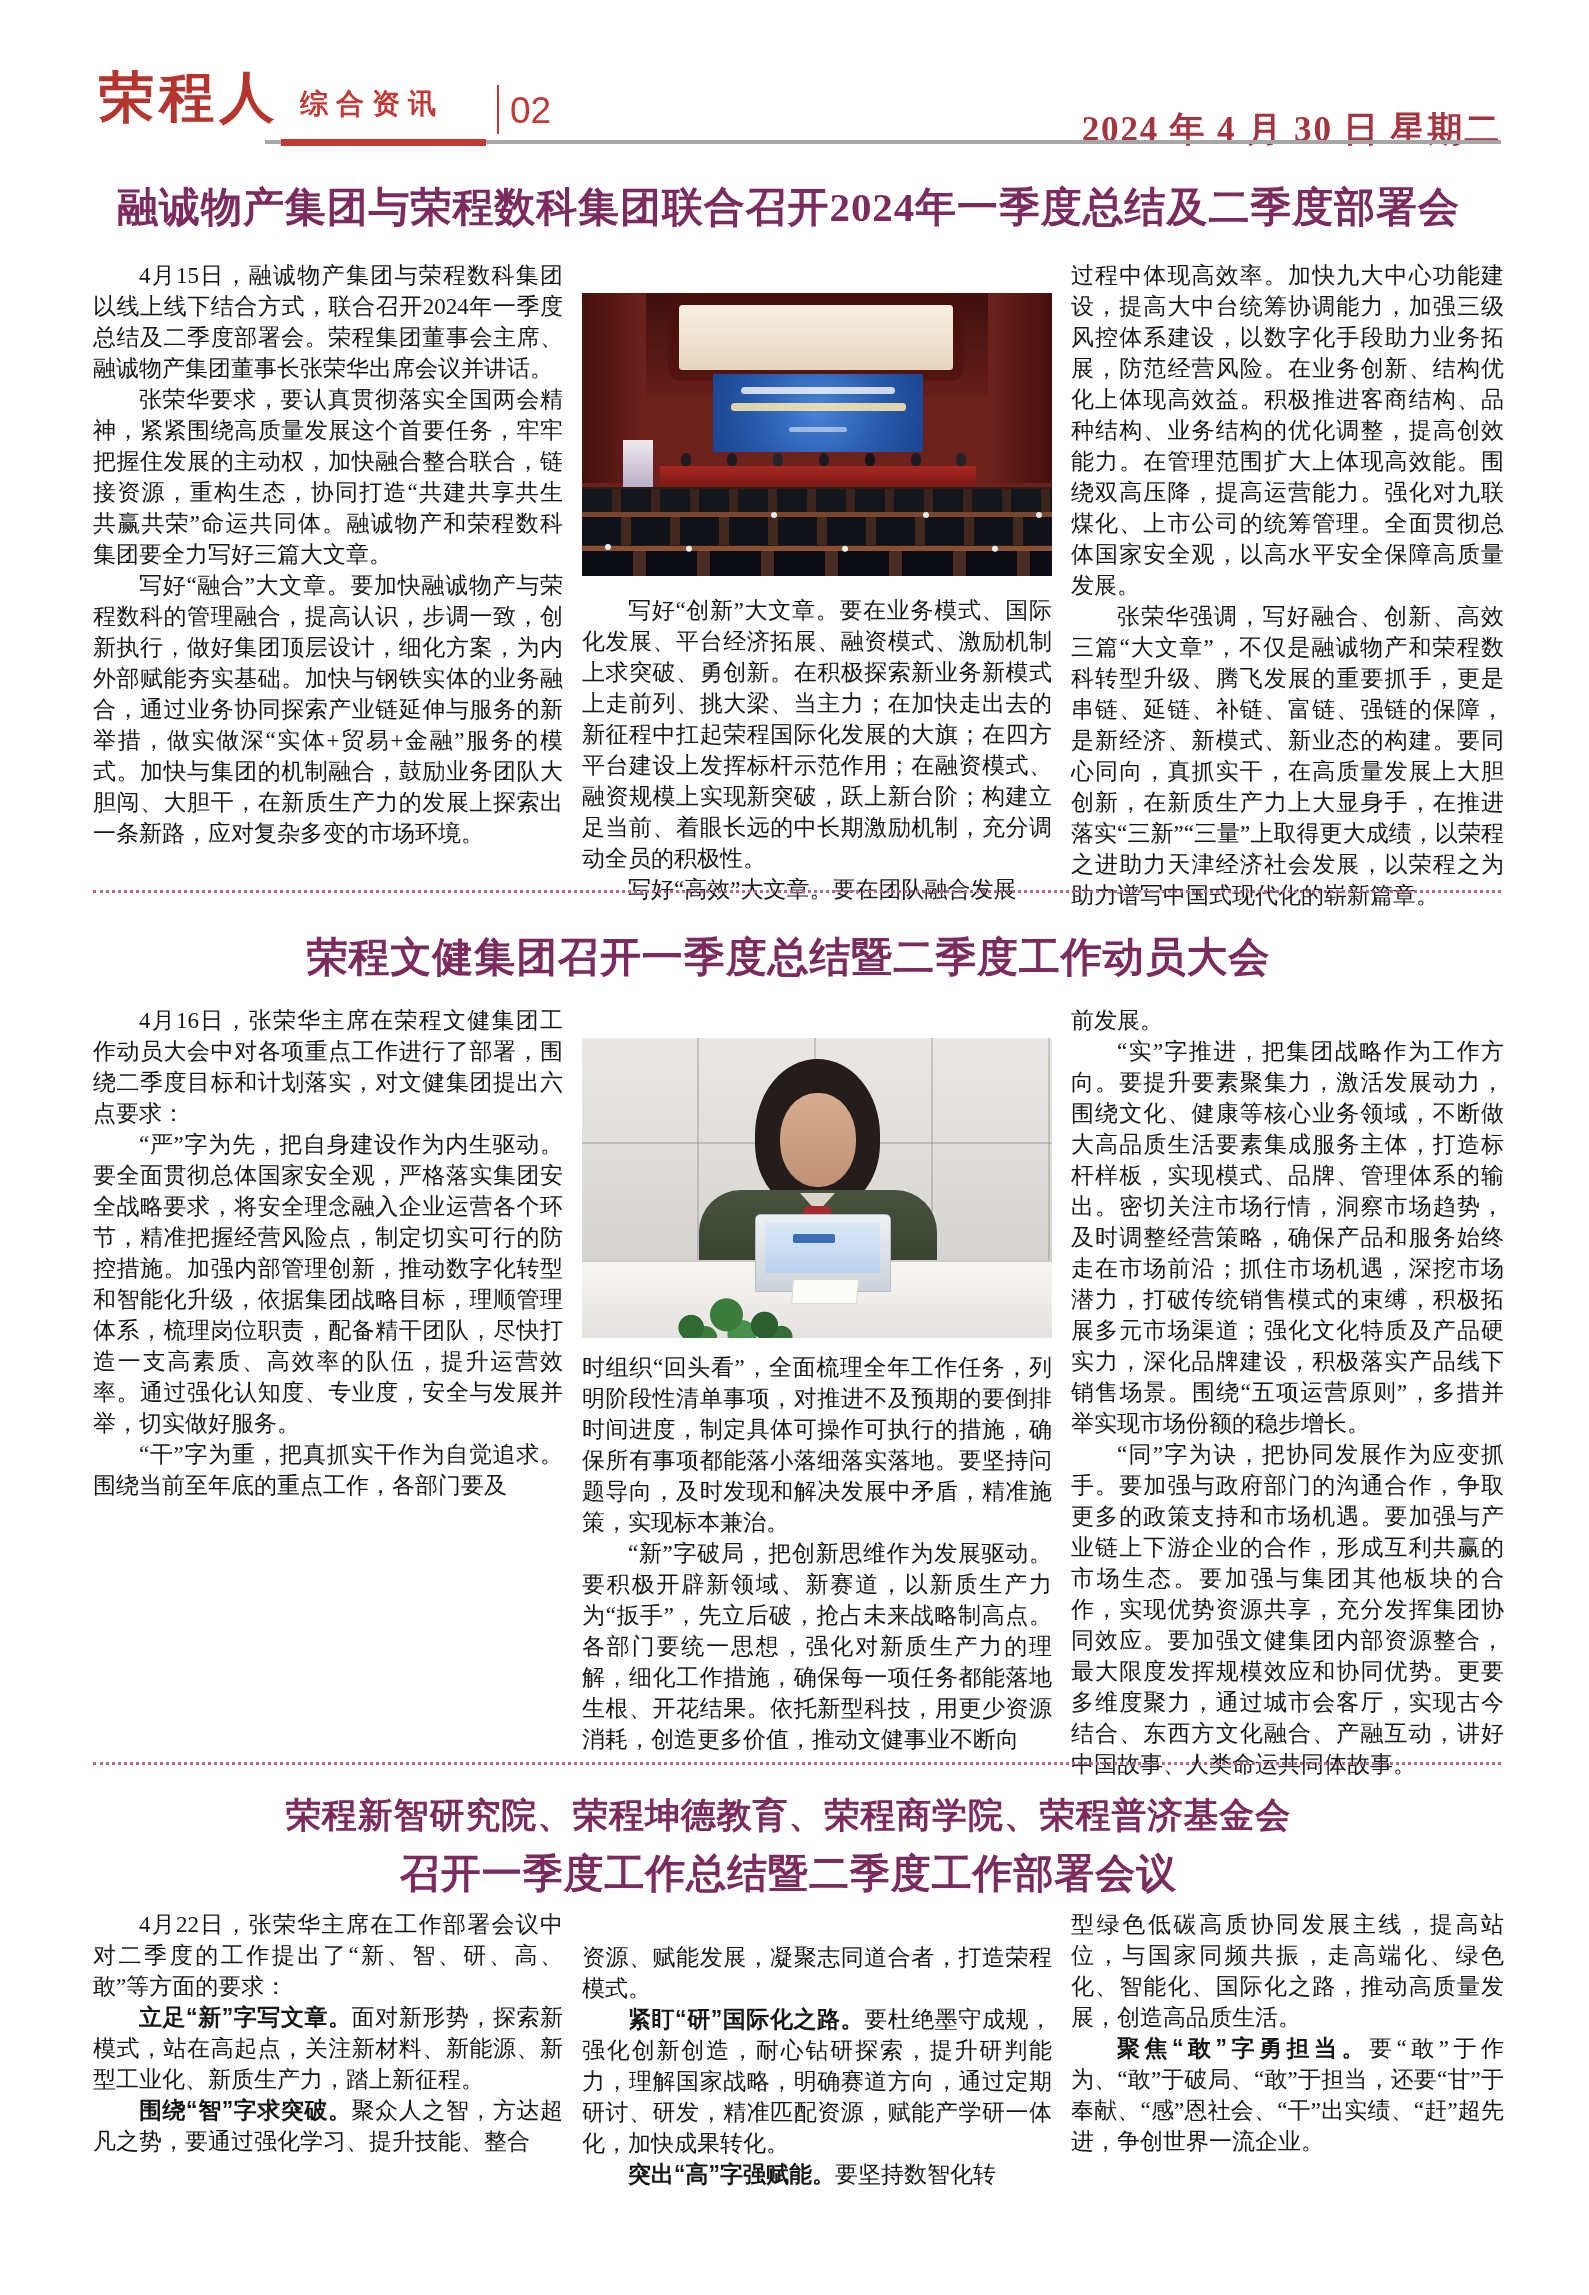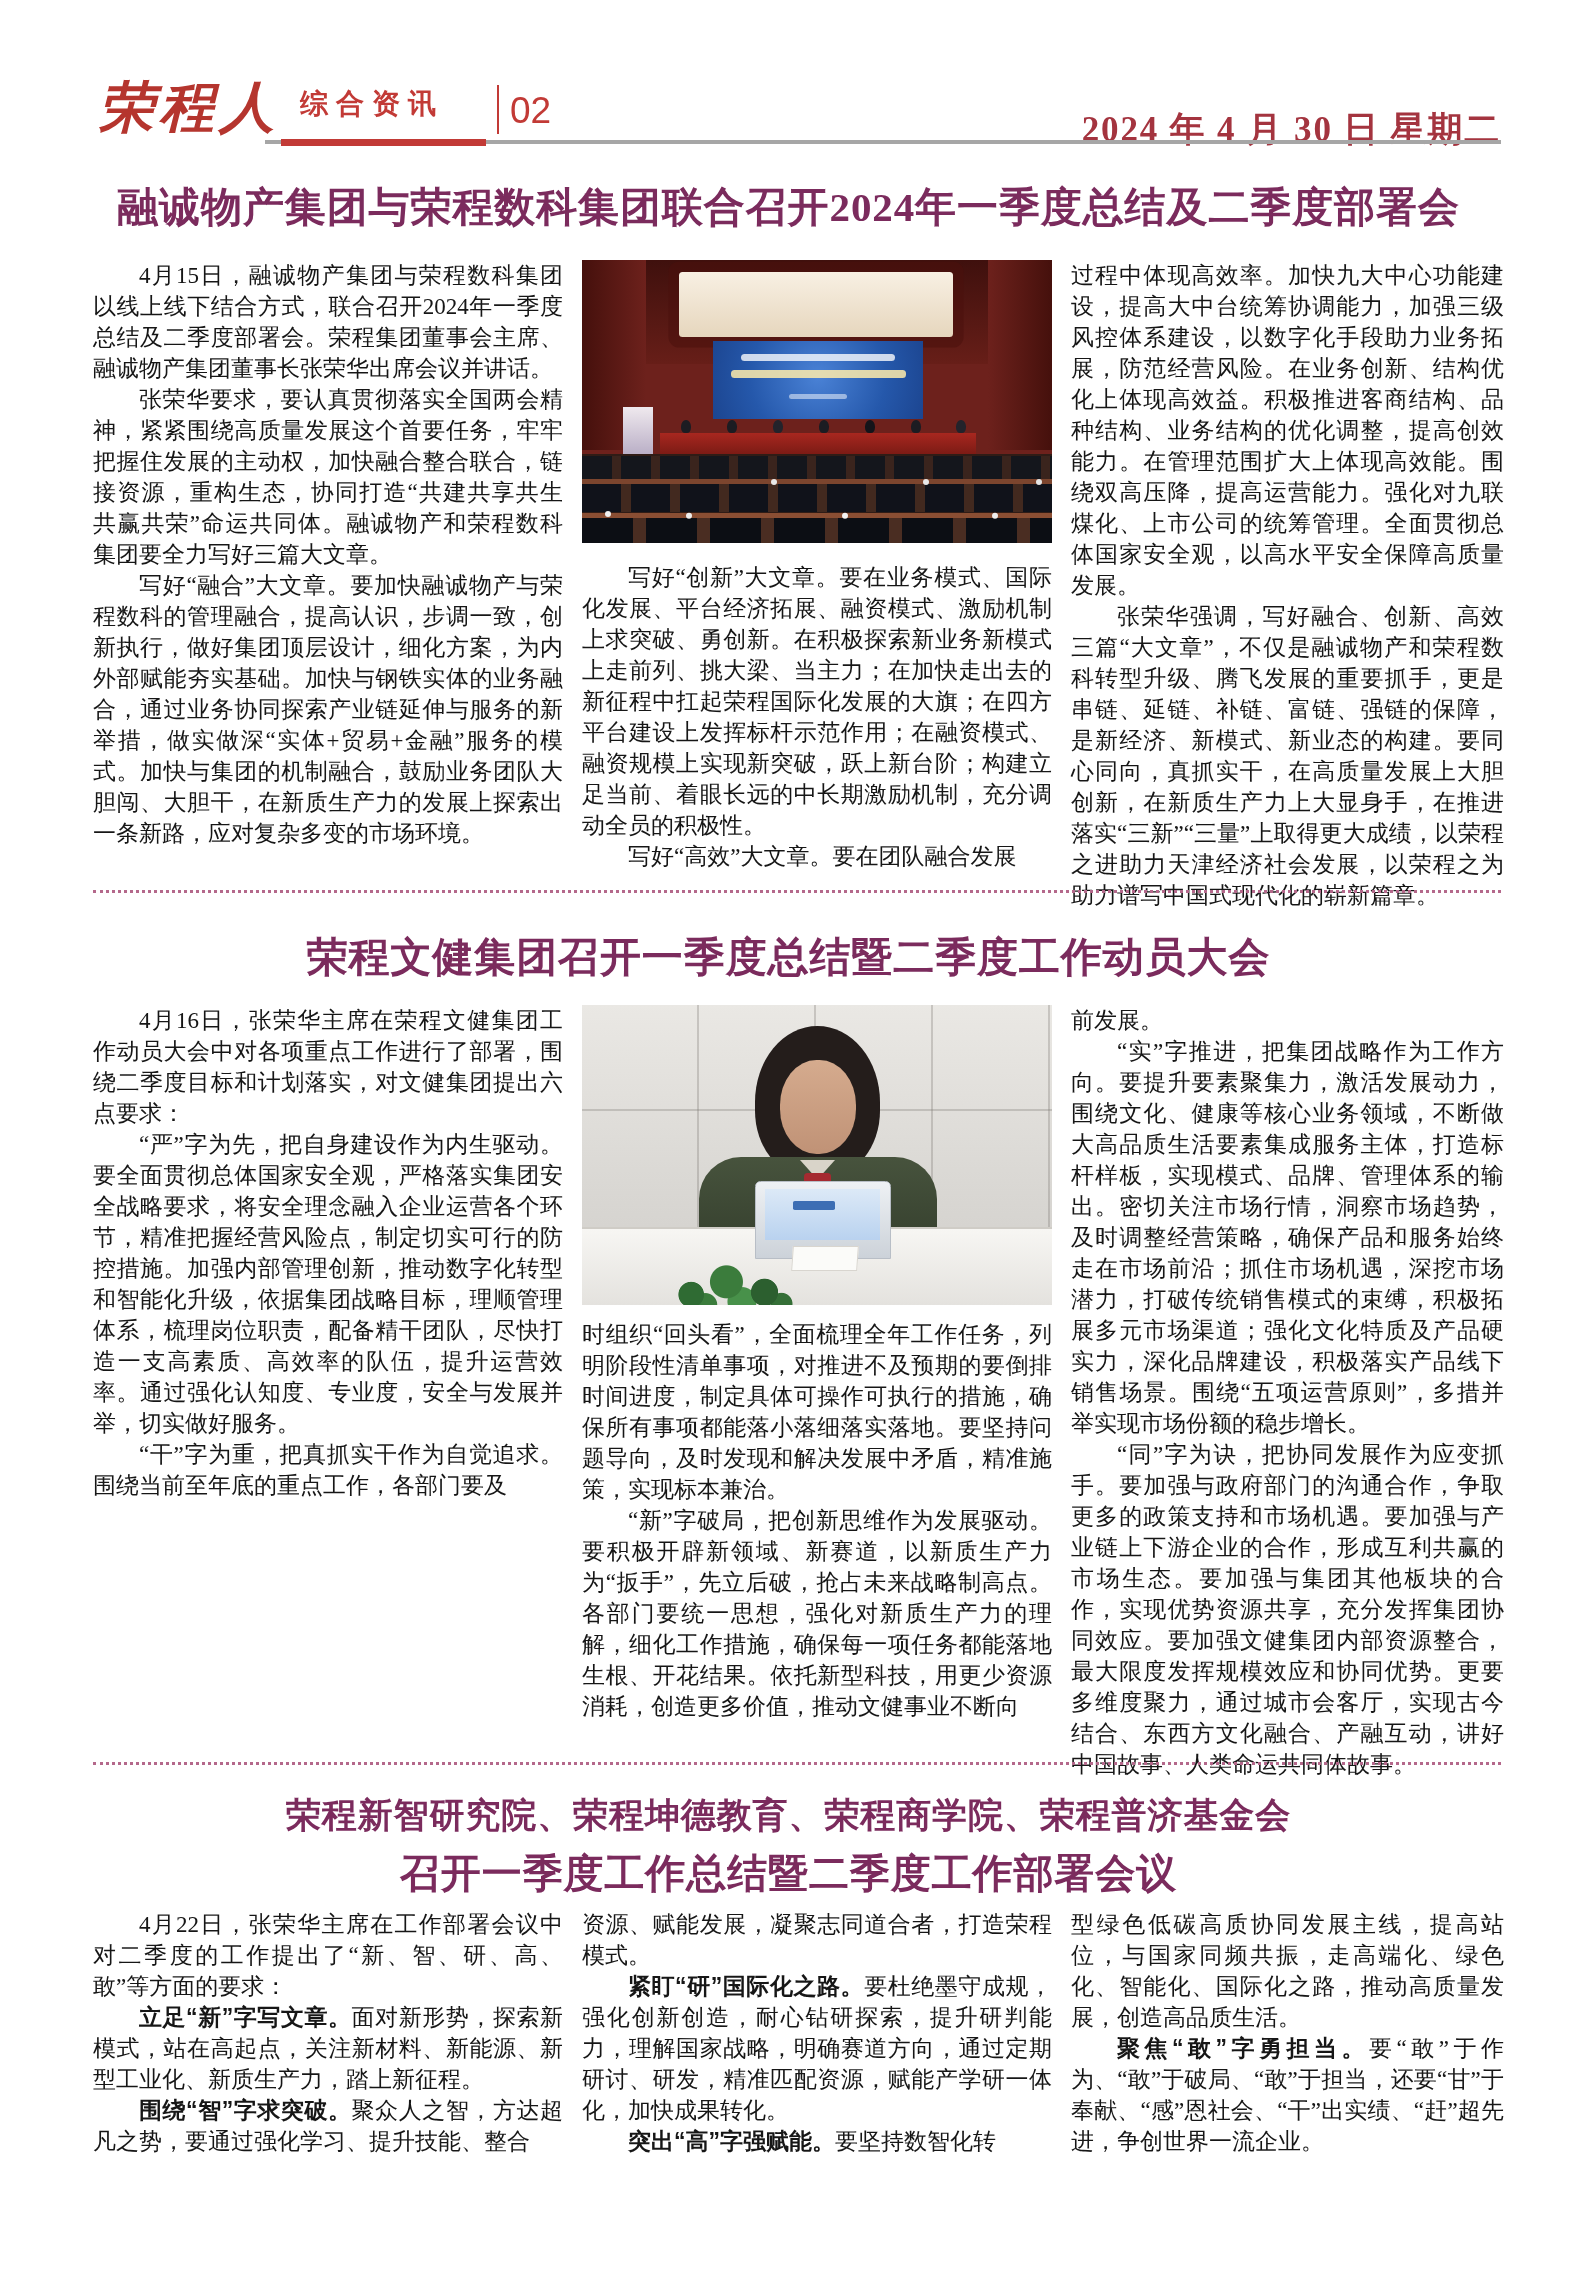--- a/index.html
+++ b/index.html
@@ -1,21 +1,21 @@
 <!DOCTYPE html>
 <html style="font-size:14px"><head>
 <meta charset="utf-8">
 <style>
   html,body{margin:0;padding:0;background:#9a9a9a;}
   .page{position:relative;width:1589px;height:2295px;margin:0 auto;background:#ffffff;
         font-family:"Liberation Serif","DejaVu Serif",serif;overflow:hidden;}
 
   
-  .masthead{position:absolute;left:99px;top:80px;font-size:55px;font-weight:bold;
-            color:#b5352e;letter-spacing:5.3px;line-height:1;font-style:italic;}
+  .masthead{position:absolute;left:99px;top:70px;font-size:55px;font-weight:bold;
+            color:#b5352e;letter-spacing:5.3px;line-height:1;}
   .section-label{position:absolute;left:300px;top:90px;font-size:28px;font-weight:bold;
             color:#c23a36;letter-spacing:8px;font-family:"Liberation Sans","DejaVu Sans",sans-serif;line-height:1;}
   .section-divider{position:absolute;left:497px;top:85px;width:1.8px;height:49px;background:#c23a36;}
   .page-number{position:absolute;left:510px;top:92px;font-size:37px;color:#c23a36;
             font-family:"Liberation Sans","DejaVu Sans",sans-serif;line-height:1;}
   .issue-date{position:absolute;right:88px;top:112px;font-size:35px;font-weight:bold;
             color:#a4343f;letter-spacing:1.8px;line-height:1;}
   .header-rule{position:absolute;left:265px;top:140px;width:1236px;height:3.5px;background:#a6a6a6;}
   .header-rule-red{position:absolute;left:281px;top:139px;width:205px;height:7px;background:#c23a36;}
 
@@ -28,21 +28,21 @@
   .t3b{top:1851px;font-size:40px;}
 
   
   .dotted-divider{position:absolute;left:93px;width:1408px;height:0;border-top:3.5px dotted #b4688b;}
   .d1{top:890px;} .d2{top:1762px;}
 
   
   .col{position:absolute;}
   .a1col,.a2col{top:260px;}
   .col1{left:93px;width:470px;}
-  .col2{left:582px;width:470px;}
+  .col2{left:582px;width:470px;margin-top:33px;}
   .col3{left:1071px;width:433px;}
   .a2{top:1005px;}
   .a3{top:1909px;}
   .para{margin:0;text-indent:2em;font-size:23px;line-height:31px;text-align:justify;
         color:#161616;}
   .para.cont{text-indent:0;}
   .plead{font-family:"Liberation Sans","DejaVu Sans",sans-serif;font-weight:bold;}
 
   
   .photo1{position:relative;width:100%;height:283px;margin-bottom:19.4px;background:#6d211c;overflow:hidden;}

